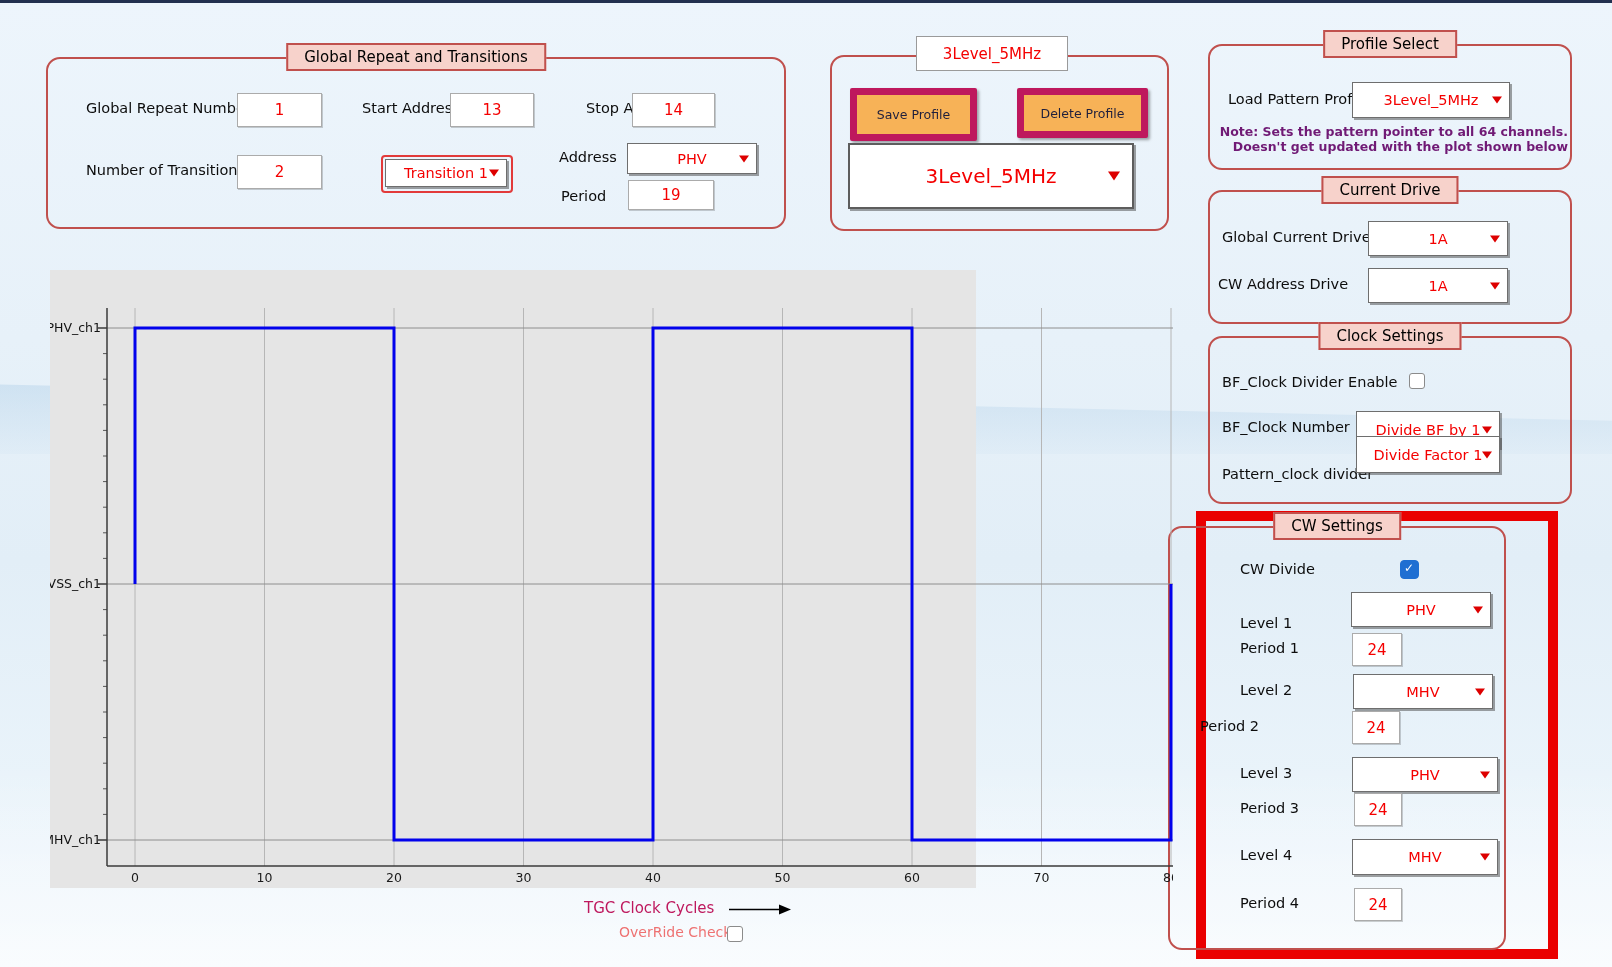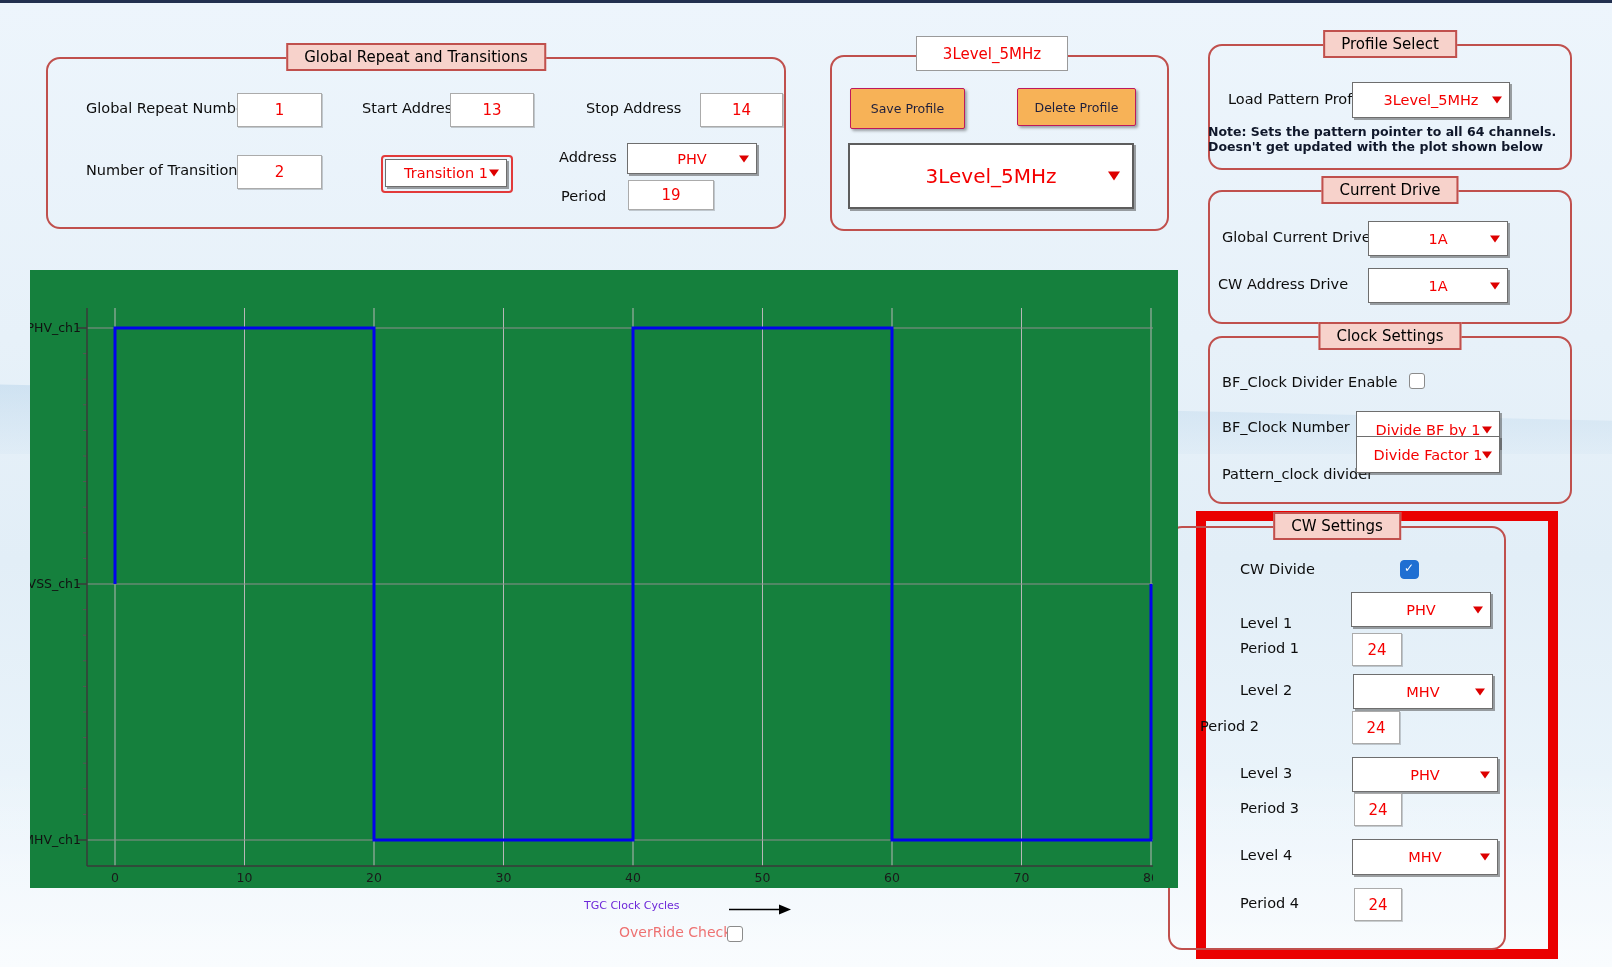--- a/index.html
+++ b/index.html
@@ -30,57 +30,57 @@
   .dropdown{position:absolute;background:#fff;border:1px solid #6e6e6e;
     box-shadow:2px 2px 0 rgba(70,70,70,.5);color:#f40000;display:flex;align-items:center;
     justify-content:center;font-size:14.5px;z-index:2;}
   .dropdown .arrow{position:absolute;right:7px;top:50%;transform:translateY(-50%);
     width:0;height:0;border-left:5px solid transparent;border-right:5px solid transparent;
     border-top:7px solid #dd0000;}
   .big-dd{border:2px solid #5d5d5d;font-size:20px;}
   .big-dd .arrow{border-left-width:6px;border-right-width:6px;border-top-width:9px;right:12px;}
   .focus-ring{position:absolute;border:2px solid #e23a3a;border-radius:4px;z-index:2;}
 
-  .btn{position:absolute;background:#f7b257;border:1px solid #be185d;border-radius:2px;
+  .btn{position:absolute;background:#f7b257;border:7px solid #be185d;border-radius:2px;
     box-shadow:2px 2px 3px rgba(0,0,0,.35);color:#1f1f3c;font-size:12.5px;display:flex;
     align-items:center;justify-content:center;z-index:2;cursor:pointer;}
   .white-title{position:absolute;background:#fff;border:1px solid #9a9a9a;color:#f40000;
     display:flex;align-items:center;justify-content:center;font-size:15px;z-index:3;}
 
   .cb{position:absolute;width:14px;height:14px;background:#fff;border:1px solid #8b8b8b;
     border-radius:3px;z-index:2;}
   .cb.checked{width:17px;height:17px;background:#1f6fd2;border-color:#1f6fd2;border-radius:4px;}
   .cb.checked::after{content:"\2713";position:absolute;left:3px;top:0px;color:#fff;
     font-size:12px;font-weight:bold;}
 
-  .note{position:absolute;color:#0f172a;font-weight:bold;font-size:12.5px;text-align:left;
+  .note{position:absolute;color:#701a75;font-weight:bold;font-size:12.5px;text-align:right;
     white-space:nowrap;z-index:2;}
 
-  .chart{position:absolute;left:30px;top:270px;width:1148px;height:618px;background:#15803d;z-index:1;}
-
-  .tgc-label{position:absolute;left:584px;top:899px;font-size:11px;color:#6d28d9;z-index:1;}
+  .chart{position:absolute;left:50px;top:270px;width:926px;height:618px;background:#e5e5e5;z-index:1;}
+
+  .tgc-label{position:absolute;left:584px;top:899px;font-size:15px;color:#be185d;z-index:1;}
   .tgc-arrow{position:absolute;left:729px;top:903px;z-index:1;}
   .override-label{position:absolute;left:619px;top:924px;font-size:14px;color:#ee7272;z-index:1;}
 </style>
 </head>
 <body>
 
 <div class="topline"></div>
 <div class="band1"></div>
 <div class="band2"></div>
 
 <div class="group" style="left:46px;top:57px;width:736px;height:168px">
   <div class="group-title">Global Repeat and Transitions</div>
 </div>
 <div class="lbl" style="left:86px;top:100px">Global Repeat Number</div>
 <div class="num-input" style="left:237px;top:93px;width:83px;height:32px">1</div>
 <div class="lbl" style="left:362px;top:100px">Start Address</div>
 <div class="num-input" style="left:450px;top:93px;width:82px;height:32px">13</div>
 <div class="lbl" style="left:586px;top:100px">Stop Address</div>
-<div class="num-input" style="left:700px;top:93px;width:81px;height:32px">14</div>
+<div class="num-input" style="left:632px;top:93px;width:81px;height:32px">14</div>
 <div class="lbl" style="left:86px;top:162px">Number of Transitions</div>
 <div class="num-input" style="left:237px;top:155px;width:83px;height:32px">2</div>
 <div class="focus-ring" style="left:381px;top:155px;width:128px;height:34px"></div>
 <div class="dropdown" style="left:385px;top:159px;width:120px;height:26px">
   <span>Transition 1</span>
   <span class="arrow"></span>
 </div>
 <div class="lbl" style="left:559px;top:149px">Address</div>
 <div class="dropdown" style="left:627px;top:143px;width:128px;height:29px">
   <span>PHV</span>

